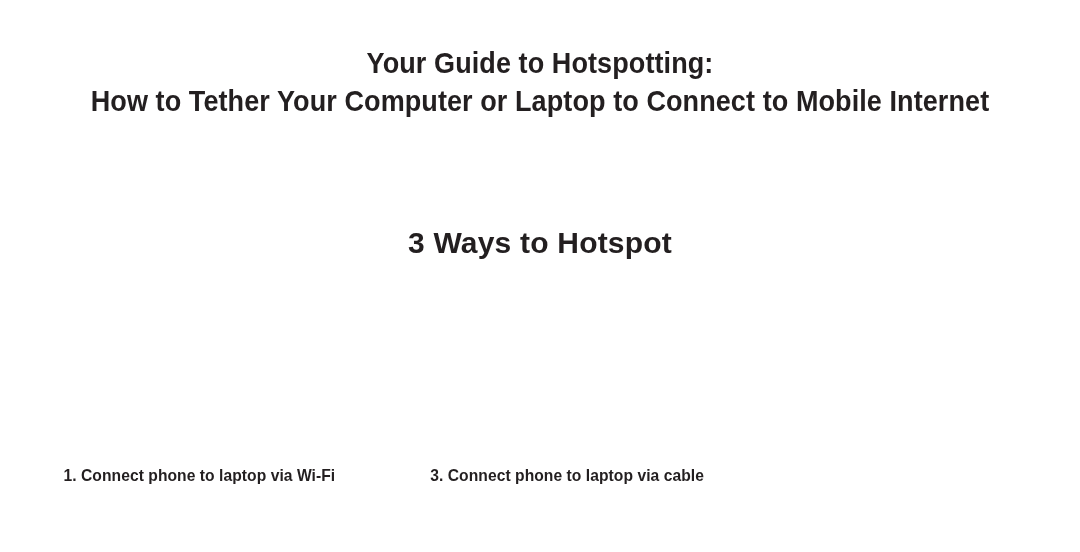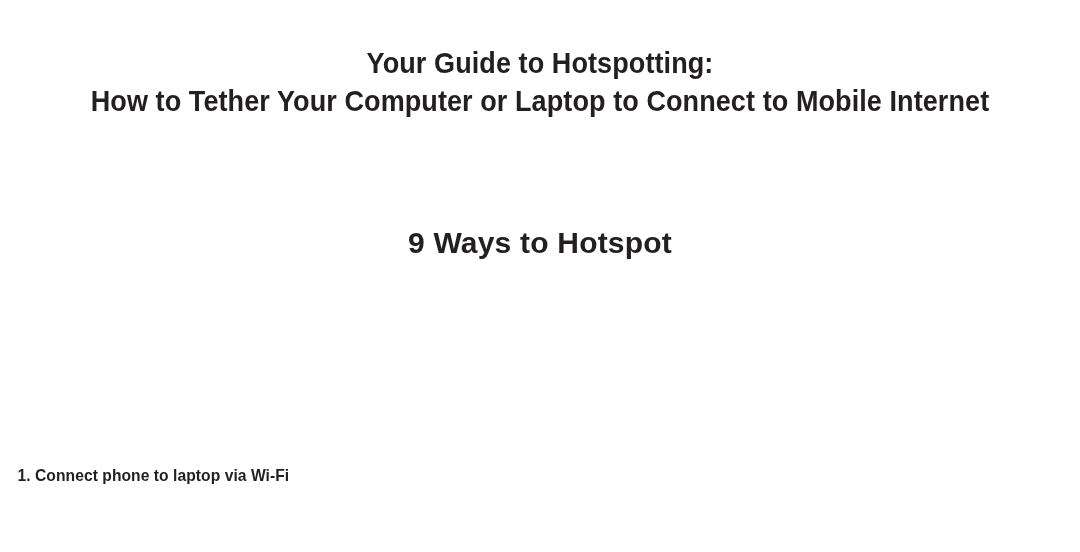--- a/index.html
+++ b/index.html
@@ -83,20 +83,21 @@
     justify-content: flex-start;
   }
   .step {
     width: 360px;
     height: 232px;
     position: relative;
     display: flex;
     flex-direction: column;
     justify-content: flex-end;
     box-sizing: border-box;
+    align-items: flex-end;
   }
   .step-media {
     flex: 1 1 auto;
     width: 100%;
     background: #ffffff;
   }
   .step-caption {
     color: #231f20;
     font-family: "Liberation Sans Narrow", "Liberation Sans", sans-serif;
     font-weight: 700;
@@ -126,26 +127,30 @@
 </head>
 <body>
 
 <div class="page">
 
   <div class="title-block">
     <span class="title-line title-line-1">Your Guide to Hotspotting:</span>
     <span class="title-line title-line-2">How to Tether Your Computer or Laptop to Connect to Mobile Internet</span>
   </div>
 
-  <div class="section-heading">9 Ways to Hotspot</div>
+  <div class="section-heading">3 Ways to Hotspot</div>
 
   <div class="steps">
 
     <div class="step step-1">
       <div class="step-media"></div>
       <div class="step-caption">1. Connect phone to laptop via Wi-Fi</div>
     </div>
 
 
+    <div class="step step-3">
+      <div class="step-media"></div>
+      <div class="step-caption">3. Connect phone to laptop via cable</div>
+    </div>
 
   </div>
 
 </div>
 
 </body></html>

